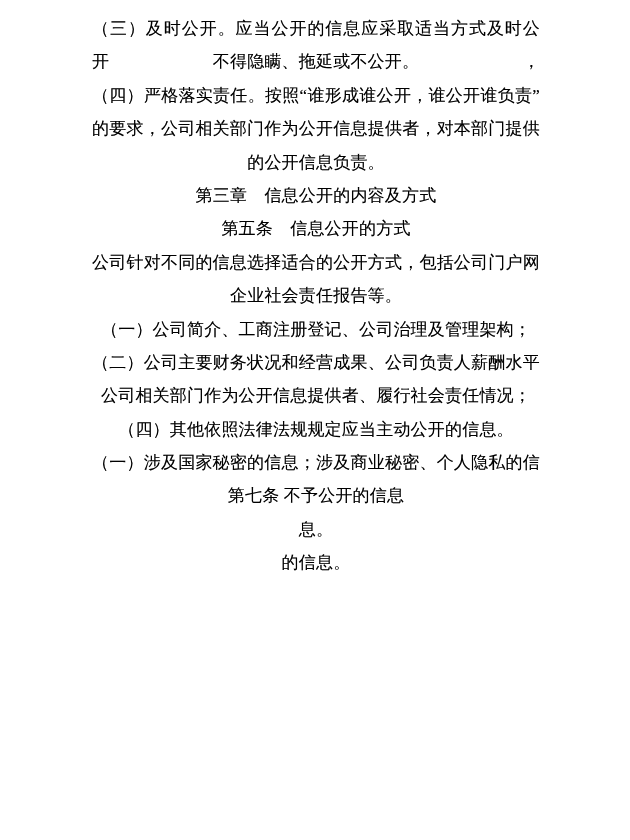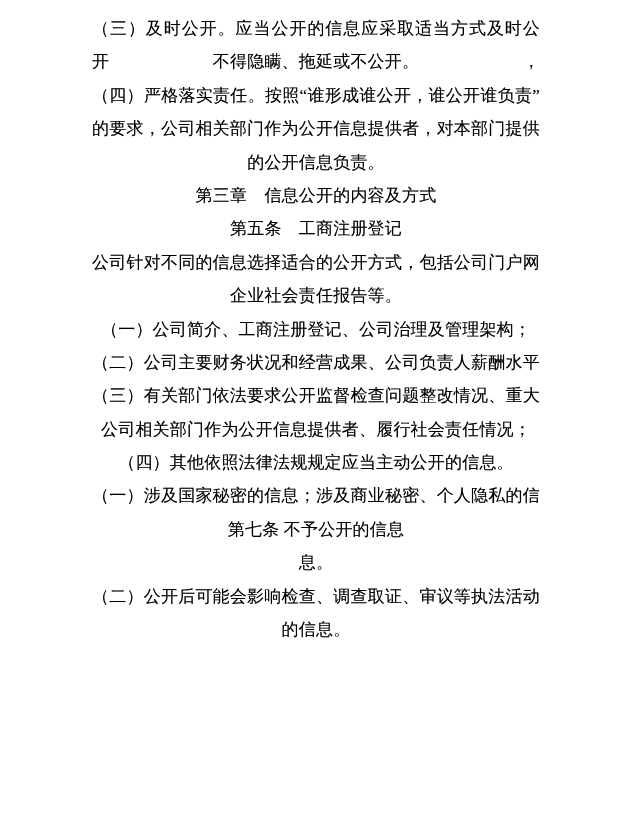--- a/index.html
+++ b/index.html
@@ -38,26 +38,24 @@
 </head>
 <body>
 
 <div class="page">
   <div class="line stretch">（三）及时公开。应当公开的信息应采取适当方式及时公开，</div>
   <div class="line">不得隐瞒、拖延或不公开。</div>
   <div class="line stretch">（四）严格落实责任。按照“谁形成谁公开，谁公开谁负责”</div>
   <div class="line stretch">的要求，公司相关部门作为公开信息提供者，对本部门提供</div>
   <div class="line">的公开信息负责。</div>
   <div class="line">第三章　信息公开的内容及方式</div>
-  <div class="line">第五条　工商注册登记</div>
+  <div class="line">第五条　信息公开的方式</div>
   <div class="line stretch">公司针对不同的信息选择适合的公开方式，包括公司门户网</div>
   <div class="line">企业社会责任报告等。</div>
   <div class="line">（一）公司简介、工商注册登记、公司治理及管理架构；</div>
   <div class="line stretch">（二）公司主要财务状况和经营成果、公司负责人薪酬水平</div>
-  <div class="line stretch">（三）有关部门依法要求公开监督检查问题整改情况、重大</div>
   <div class="line">公司相关部门作为公开信息提供者、履行社会责任情况；</div>
   <div class="line">（四）其他依照法律法规规定应当主动公开的信息。</div>
   <div class="line stretch">（一）涉及国家秘密的信息；涉及商业秘密、个人隐私的信</div>
   <div class="line">第七条 不予公开的信息</div>
   <div class="line">息。</div>
-  <div class="line stretch">（二）公开后可能会影响检查、调查取证、审议等执法活动</div>
   <div class="line">的信息。</div>
 </div>
 
 </body></html>

